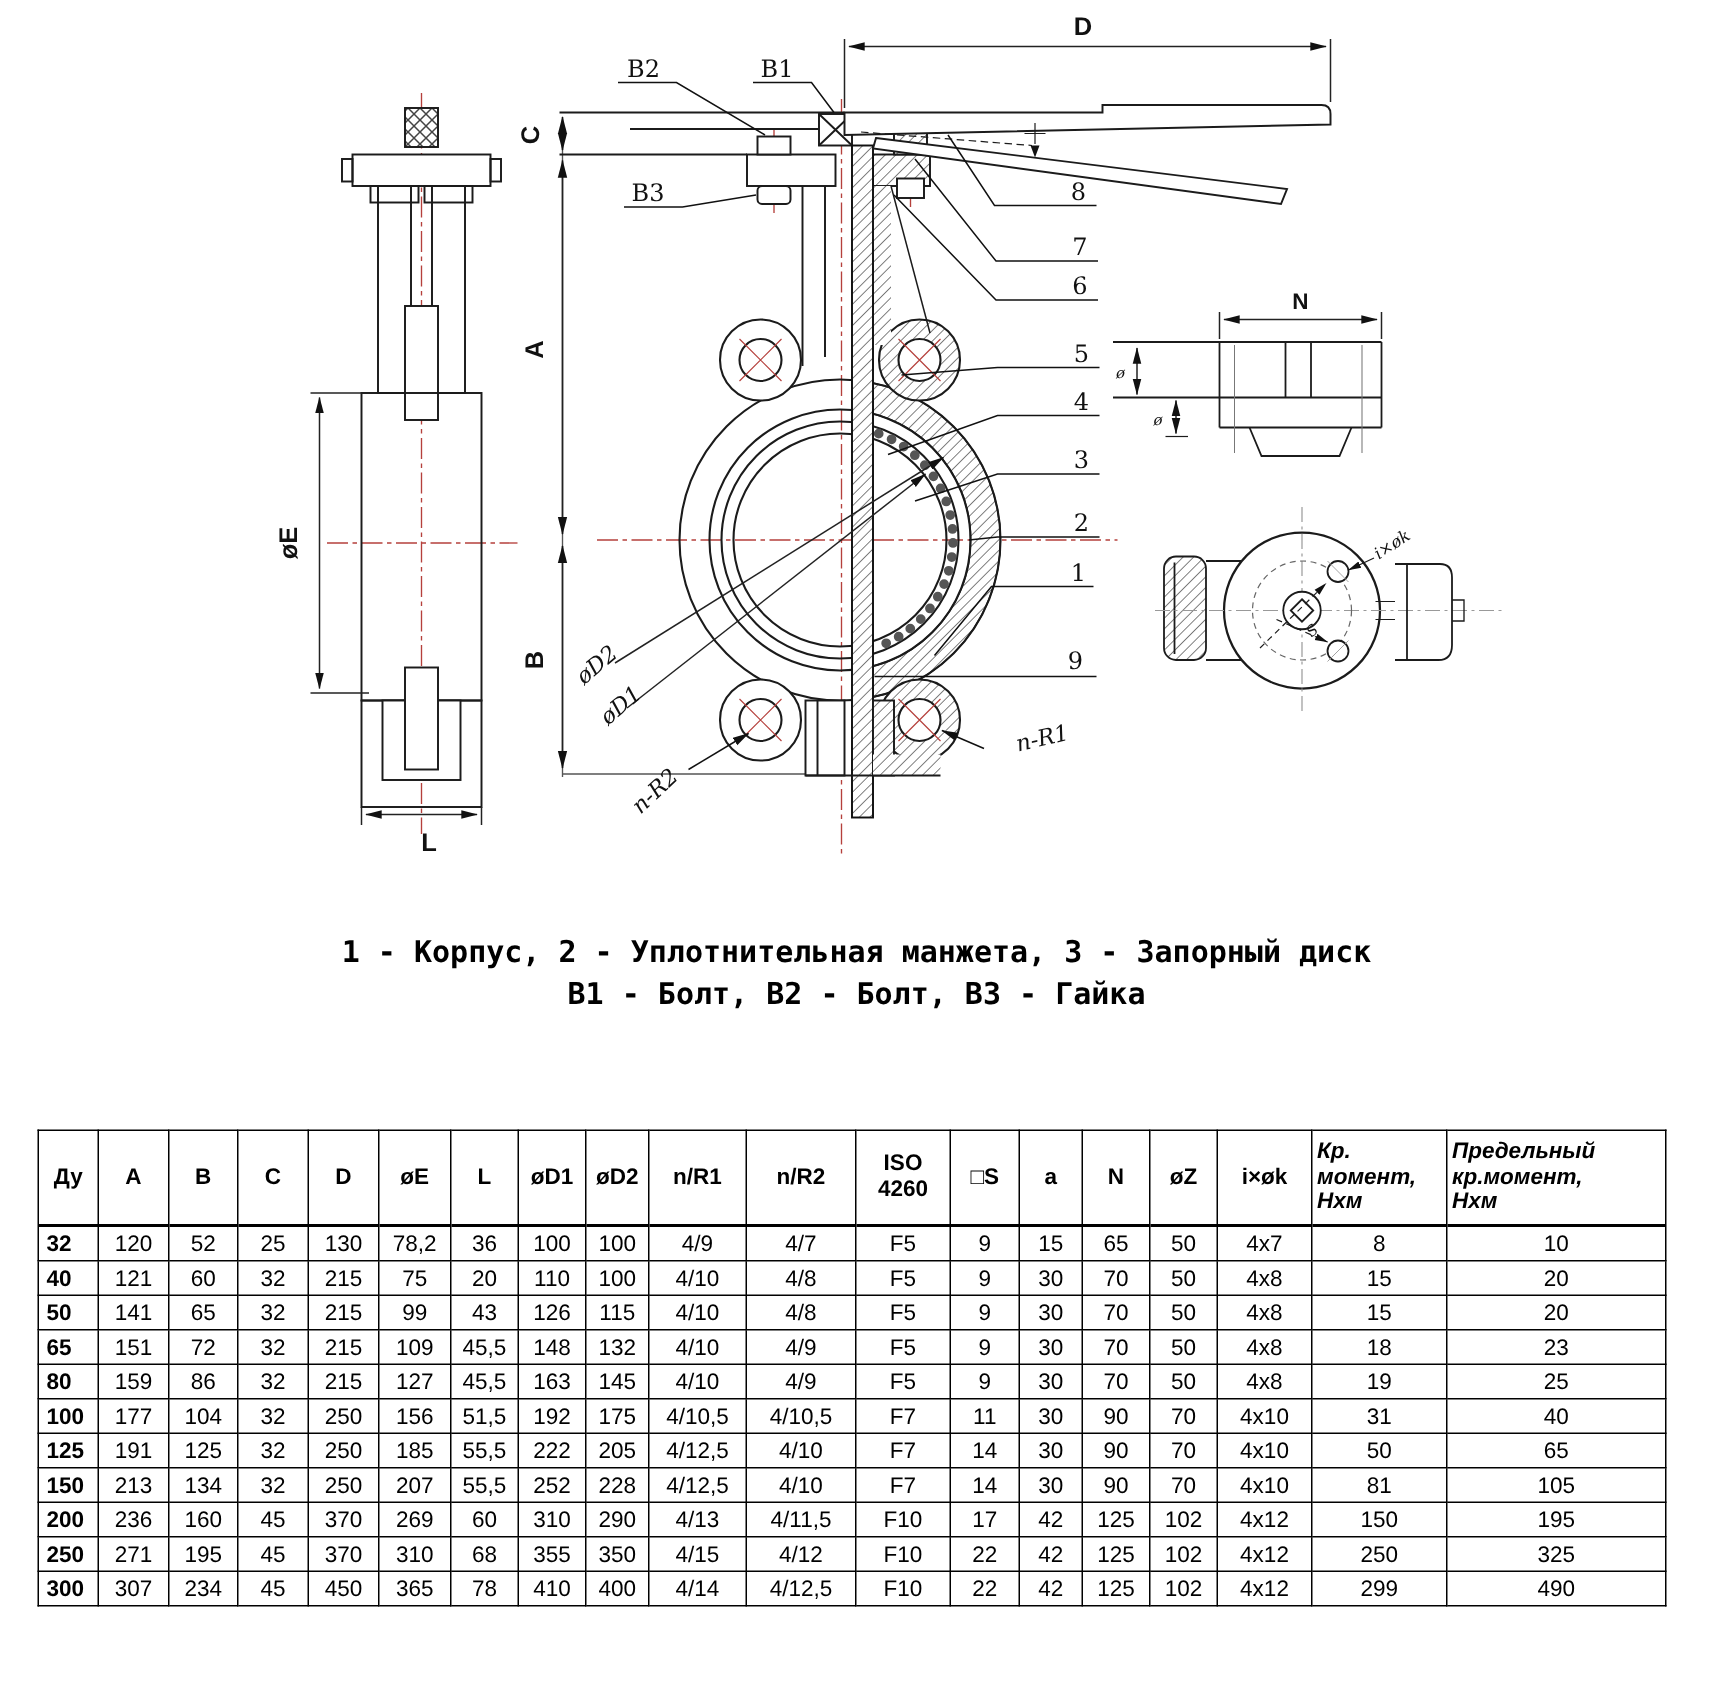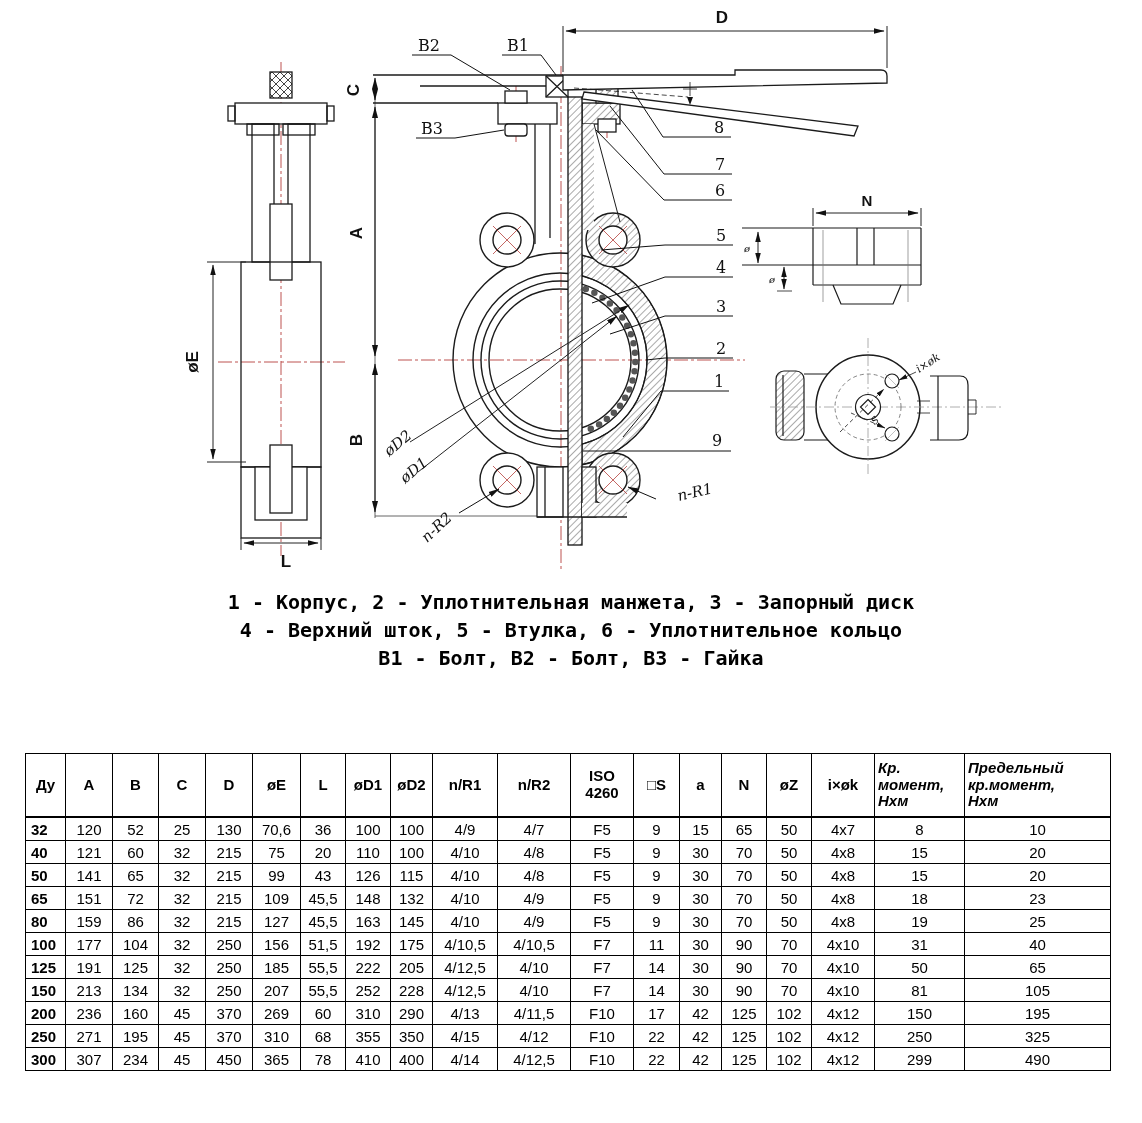--- a/index.html
+++ b/index.html
@@ -4,21 +4,21 @@
 <style>
   html,body{margin:0;padding:0;background:#fff;}
   .page{position:relative;width:1142px;height:1123px;background:#fff;overflow:hidden;
         font-family:"Liberation Sans",sans-serif;}
   svg{position:absolute;top:0;left:0;}
   svg text{fill:#111;}
   .dim{font-family:"Liberation Sans",sans-serif;font-weight:bold;font-size:17px;}
   .dimsm{font-family:"DejaVu Serif",serif;font-style:italic;font-size:10px;}
   .co{font-family:"DejaVu Serif",serif;font-size:16px;}
   .rl{font-family:"DejaVu Serif",serif;font-style:italic;font-size:15px;}
-  .legend{position:absolute;top:588px;left:0;width:1142px;text-align:center;
+  .legend{position:absolute;top:620px;left:0;width:1142px;text-align:center;
           font-family:"DejaVu Sans Mono",monospace;font-weight:bold;font-size:20px;color:#000;}
   .legend div{height:28px;line-height:28px;}
   table{position:absolute;left:25px;top:753px;border-collapse:collapse;table-layout:fixed;
         font-family:"Liberation Sans",sans-serif;font-size:15px;color:#000;}
   th,td{border:1px solid #000;text-align:center;padding:0 2px;height:22px;overflow:hidden;}
   thead th{font-weight:bold;white-space:pre-line;height:62px;vertical-align:middle;
            line-height:1.12;border-bottom:2px solid #000;}
   th.left{text-align:left;padding-left:3px;font-style:italic;}
   td.dn{font-weight:bold;text-align:left;padding-left:5px;}
 </style>
@@ -253,21 +253,20 @@
     <path d="M917,401 L930,401 M917,413 L930,413" stroke-width="0.8"></path>
     <path d="M968,400 h8 v14 h-8" stroke-width="0.9"></path>
     <line x1="916" y1="372" x2="899" y2="380" stroke-width="0.8" marker-end="url(#ar)"></line>
   </g>
   <text class="dimsm" transform="translate(930,366) rotate(-33)" text-anchor="middle" style="font-size:11px">i×øk</text>
   <text class="dimsm" transform="translate(877,423) rotate(-40)" text-anchor="middle">S</text>
 </svg>
 
 <div class="legend">
   <div>1 - Корпус, 2 - Уплотнительная манжета, 3 - Запорный диск</div>
-  <div>4 - Верхний шток, 5 - Втулка, 6 - Уплотнительное кольцо</div>
   <div>В1 - Болт, В2 - Болт, В3 - Гайка</div>
 </div>
 
 <table>
       <colgroup>
         <col style="width: 40px;">
         <col style="width: 47px;">
         <col style="width: 46px;">
         <col style="width: 47px;">
         <col style="width: 47px;">
@@ -314,21 +313,21 @@
 Нхм</th>
         </tr>
       </thead>
       <tbody>
         <tr>
           <td class="dn">32</td>
           <td>120</td>
           <td>52</td>
           <td>25</td>
           <td>130</td>
-          <td>70,6</td>
+          <td>78,2</td>
           <td>36</td>
           <td>100</td>
           <td>100</td>
           <td>4/9</td>
           <td>4/7</td>
           <td>F5</td>
           <td>9</td>
           <td>15</td>
           <td>65</td>
           <td>50</td>

